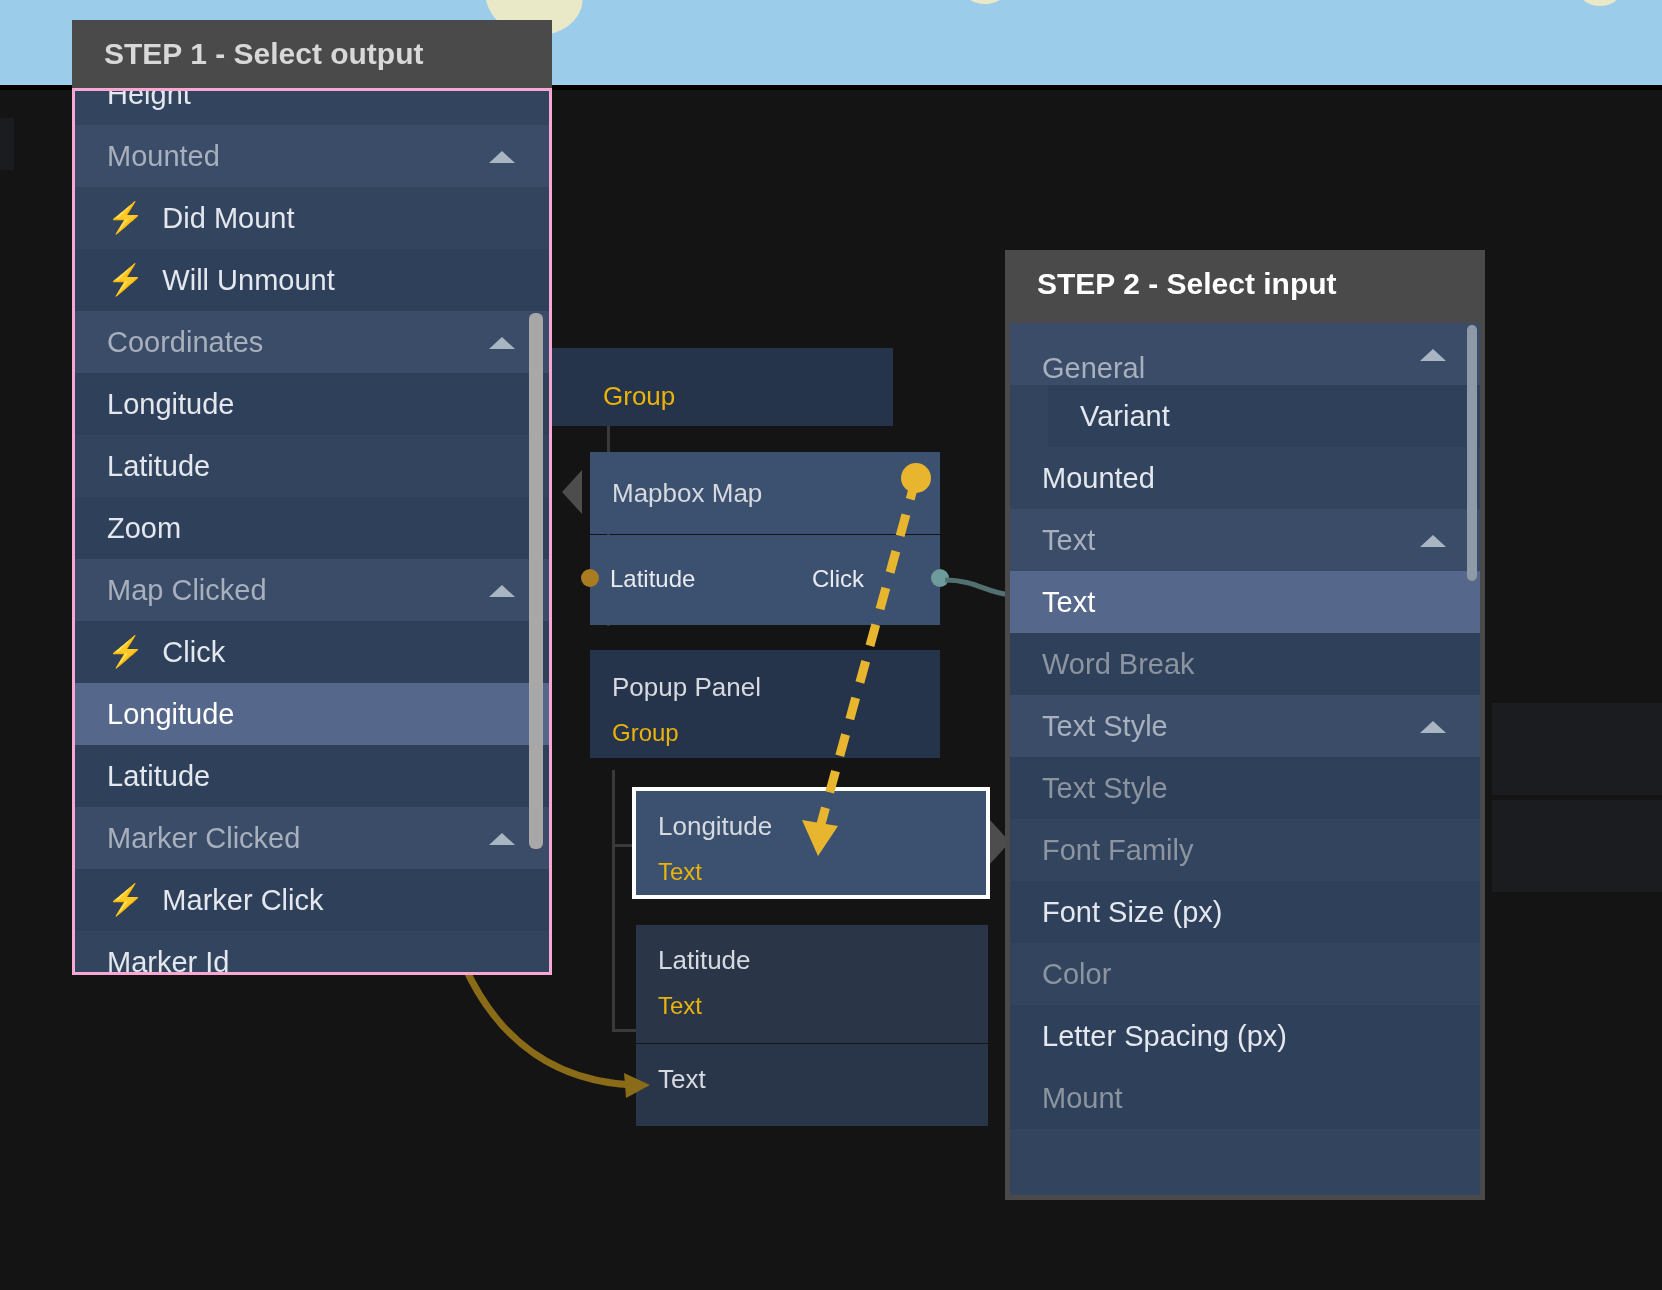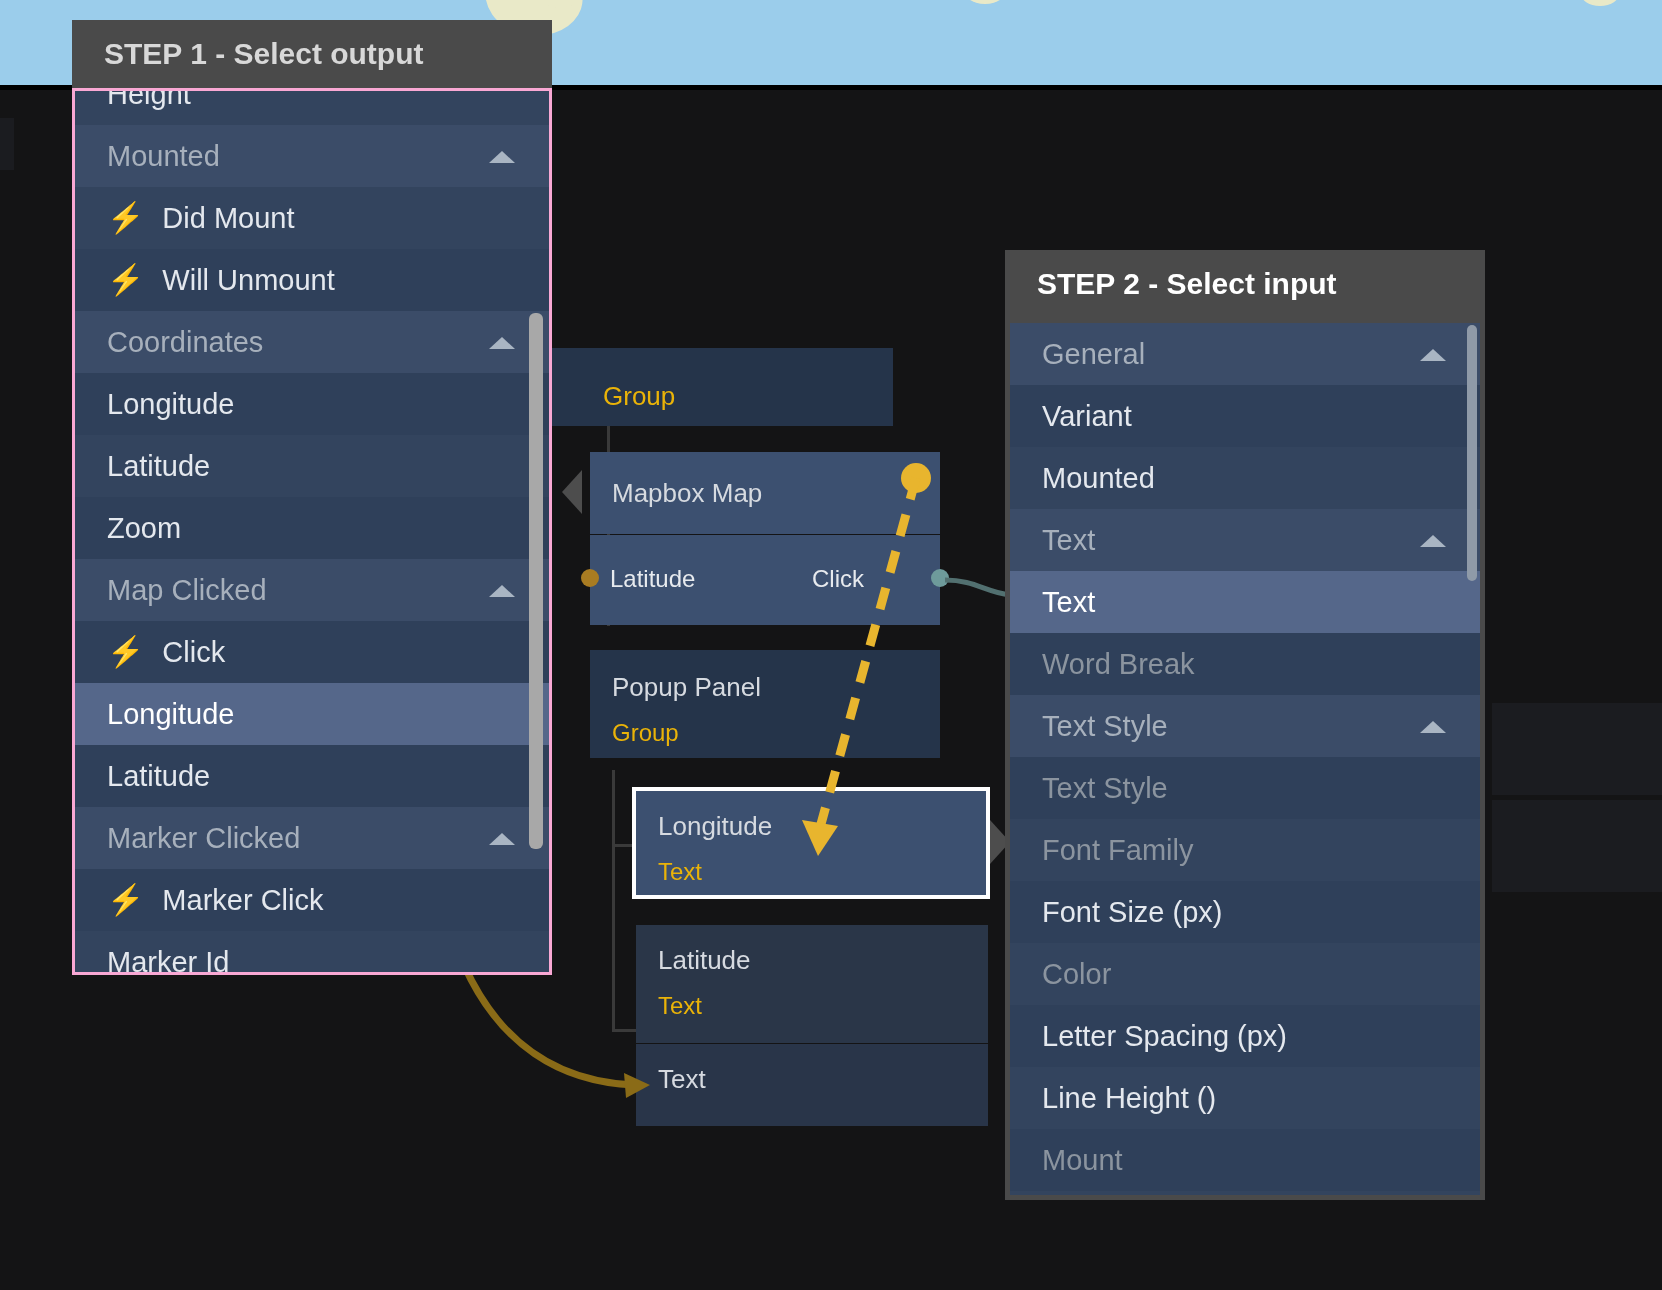--- a/index.html
+++ b/index.html
@@ -230,25 +230,25 @@
           </div>
         </div>
       <div class="scrollbar" style="right:6px; top:222px; width:14px; height:536px;"></div>
     </div>
   </div>
 
   <div class="popup" style="left:1005px; top:250px; width:480px;">
     <div class="popup-header" style="height:68px; color:#ffffff;">STEP 2 - Select input</div>
     <div class="popup-body" style="height:882px; border:5px solid #4a4a4a;">
       <div class="opt-list" id="step2-items" style="top:0px;">
-          <div class="opt group-hdr" style="height: 62px;">
+          <div class="opt group-hdr" style="height: 62px; align-items: flex-end;">
             <span>General</span>
             <span class="chev"></span>
           </div>
-          <div class="opt leaf alt" style="height: 62px;">
+          <div class="opt leaf alt" style="height: 62px; margin-left: 38px;">
             <span>Variant</span>
           </div>
           <div class="opt leaf" style="height: 62px;">
             <span>Mounted</span>
           </div>
           <div class="opt group-hdr" style="height: 62px;">
             <span>Text</span>
             <span class="chev"></span>
           </div>
           <div class="opt leaf highlight" style="height: 62px;">
@@ -268,23 +268,20 @@
             <span>Font Family</span>
           </div>
           <div class="opt leaf alt" style="height: 62px;">
             <span>Font Size (px)</span>
           </div>
           <div class="opt leaf dim" style="height: 62px;">
             <span>Color</span>
           </div>
           <div class="opt leaf alt" style="height: 62px;">
             <span>Letter Spacing (px)</span>
-          </div>
-          <div class="opt leaf" style="height: 62px;">
-            <span>Line Height ()</span>
           </div>
           <div class="opt leaf alt dim" style="height: 62px;">
             <span>Mount</span>
           </div>
         </div>
       <div class="scrollbar dim" style="right:3px; top:2px; width:10px; height:256px;"></div>
     </div>
   </div>
 
 </div>

